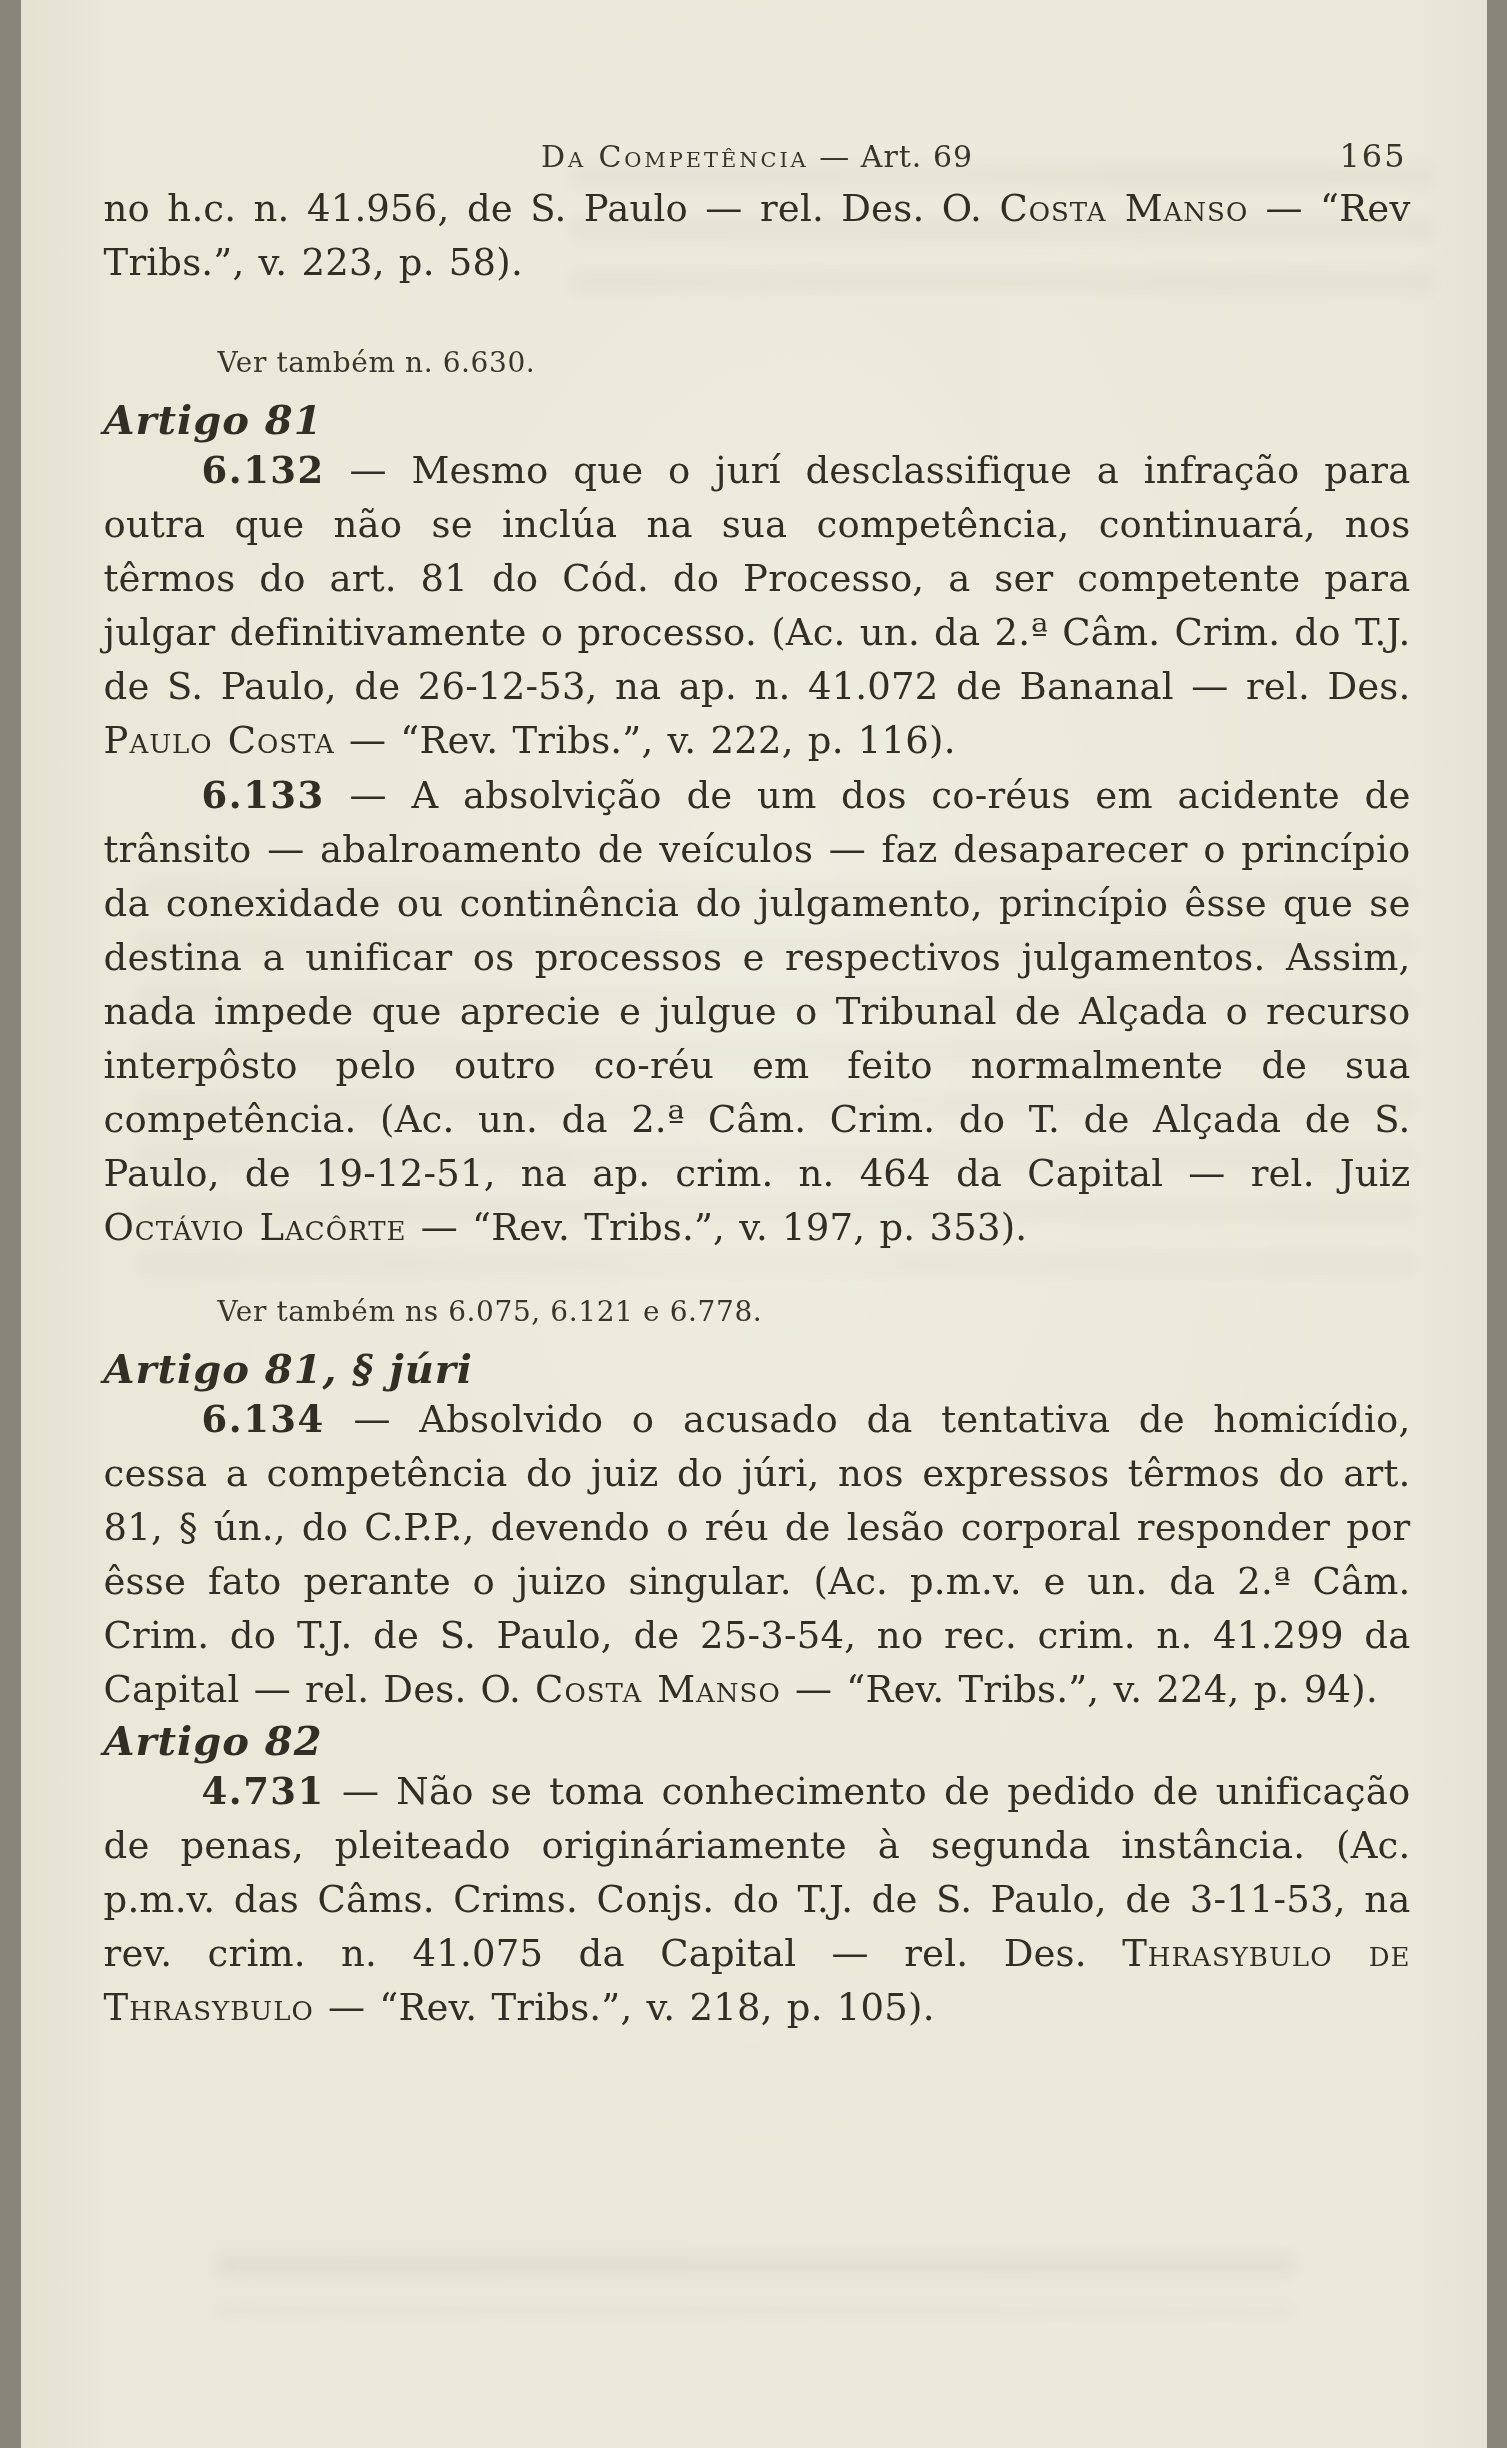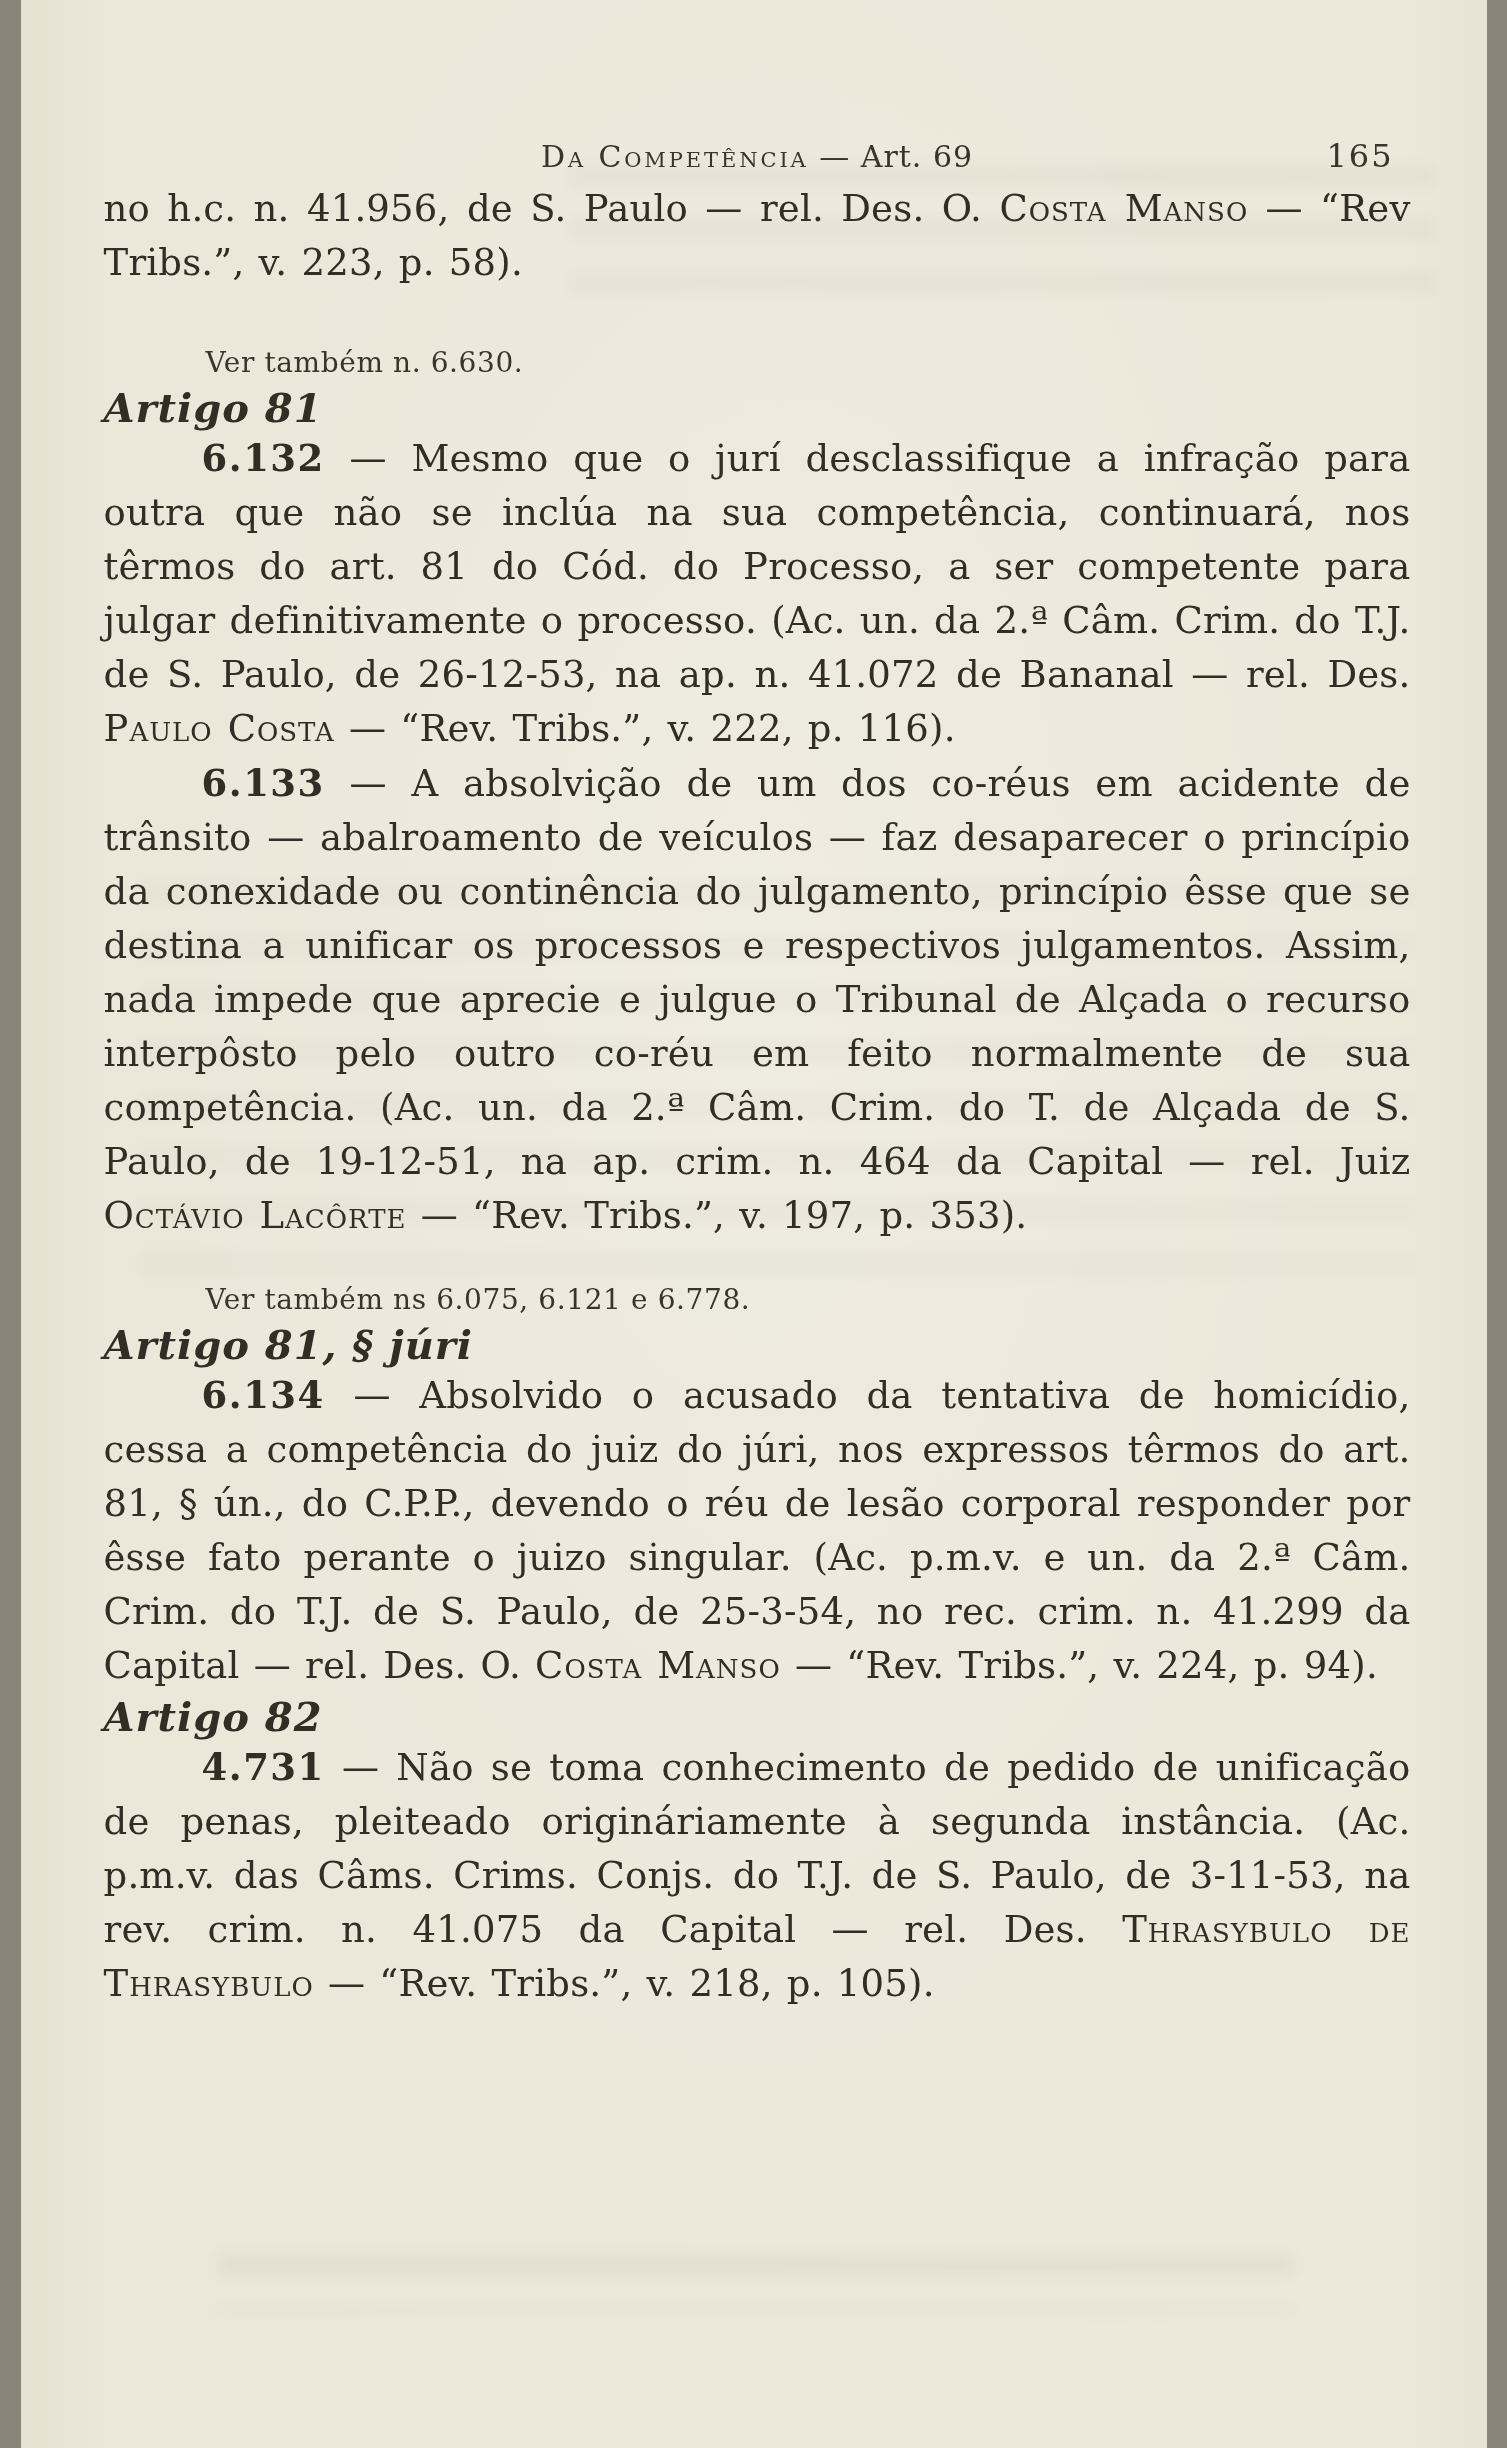--- a/index.html
+++ b/index.html
@@ -45,21 +45,21 @@
   }
   .head-title {
     font-variant: small-caps;
     letter-spacing: 2.9px;
   }
   .head-suffix {
     letter-spacing: 1px;
   }
   .page-num {
     position: absolute;
-    right: 17px;
+    right: 4px;
     top: -2px;
     font-size: 32px;
     letter-spacing: 2px;
     color: #3a352c;
   }
 
   p.body {
     margin: 0;
     font-size: 37px;
     line-height: 54px;
@@ -73,21 +73,21 @@
   .num {
     font-weight: bold;
     letter-spacing: 1.5px;
   }
   .sc {
     font-variant: small-caps;
     letter-spacing: 1px;
   }
 
   .note {
-    margin: 4px;
+    margin: 16px;
     padding-left: 98px;
     font-size: 28px;
     line-height: 35px;
     letter-spacing: 0.6px;
     color: #3a352c;
   }
 
   h2.artigo {
     margin: 0;
     font-size: 40px;

